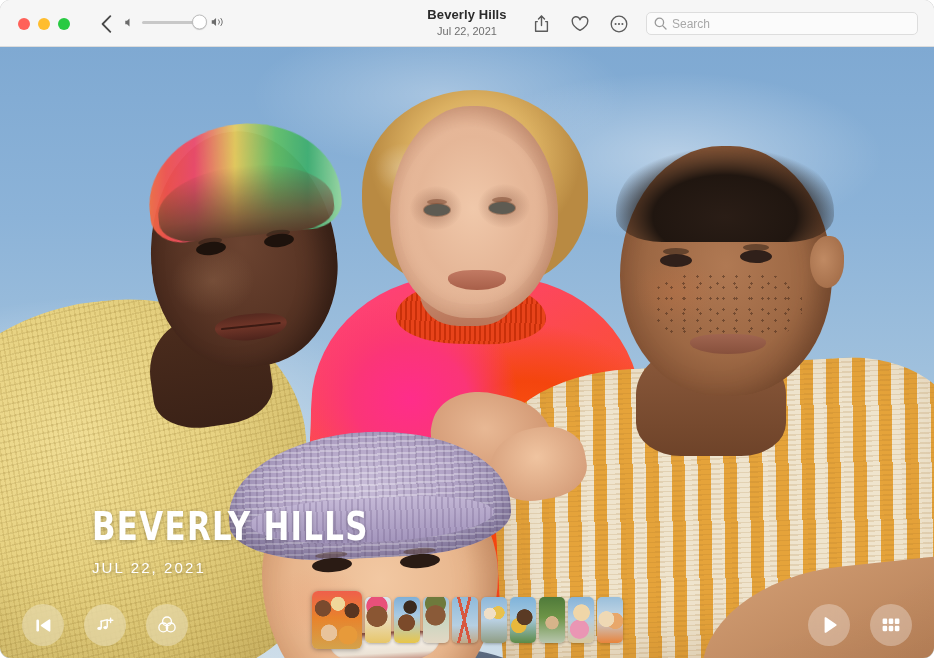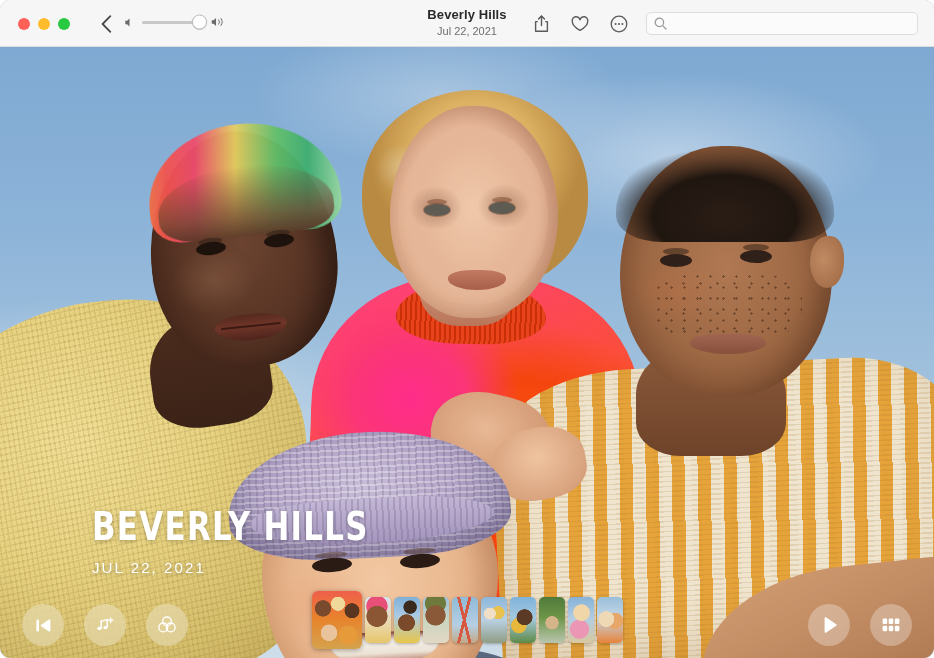--- a/index.html
+++ b/index.html
@@ -651,20 +651,21 @@
       </span>
     </div>
 
     <div class="search-box">
       <span class="s-icon">
         <svg width="13" height="13" viewBox="0 0 13 13" fill="none">
           <circle cx="5.4" cy="5.4" r="4.2" stroke="#9a9a9a" stroke-width="1.3"></circle>
           <path d="M8.6 8.6 12 12" stroke="#9a9a9a" stroke-width="1.3" stroke-linecap="round"></path>
         </svg>
       </span>
+      <input class="search-input" type="text" placeholder="Search" style="">
     </div>
   </div>
 
   <div class="stage">
 
     <div class="sky"></div>
 
     <div class="p-left-body"></div>
     <div class="p-left-neck"></div>
     <div class="p-left-head"></div>

